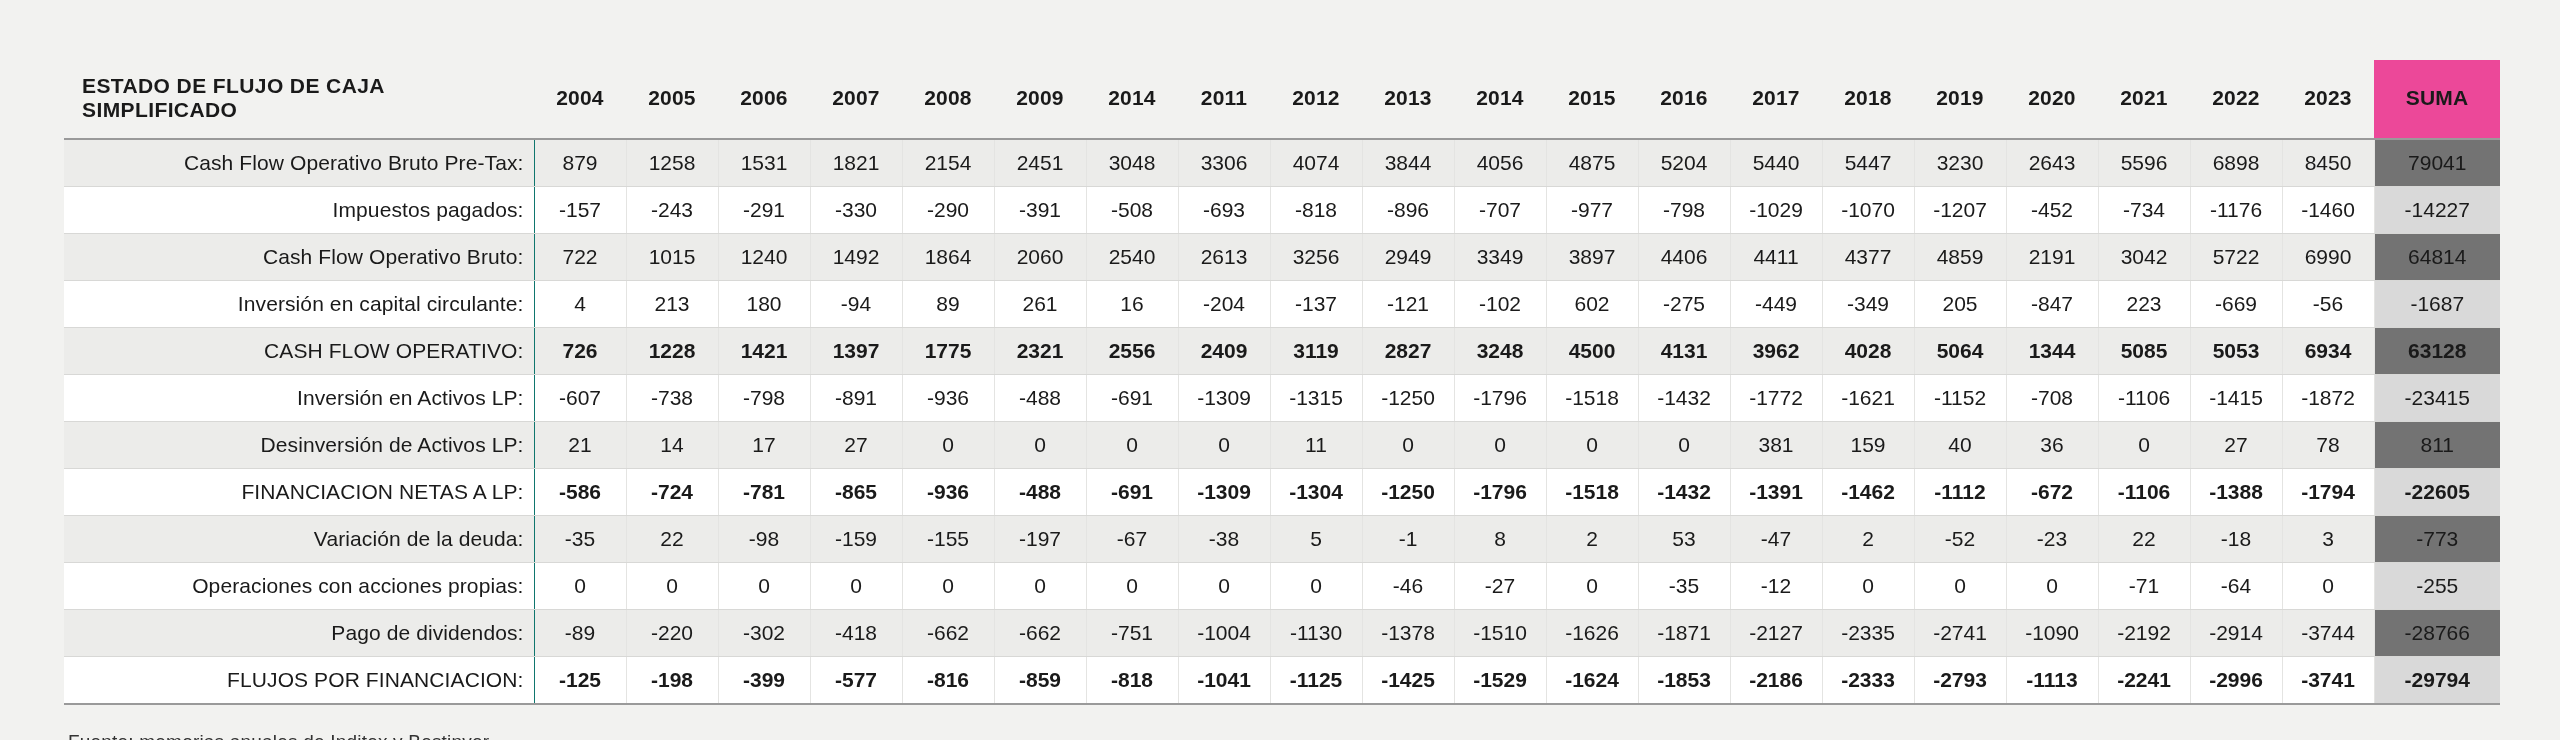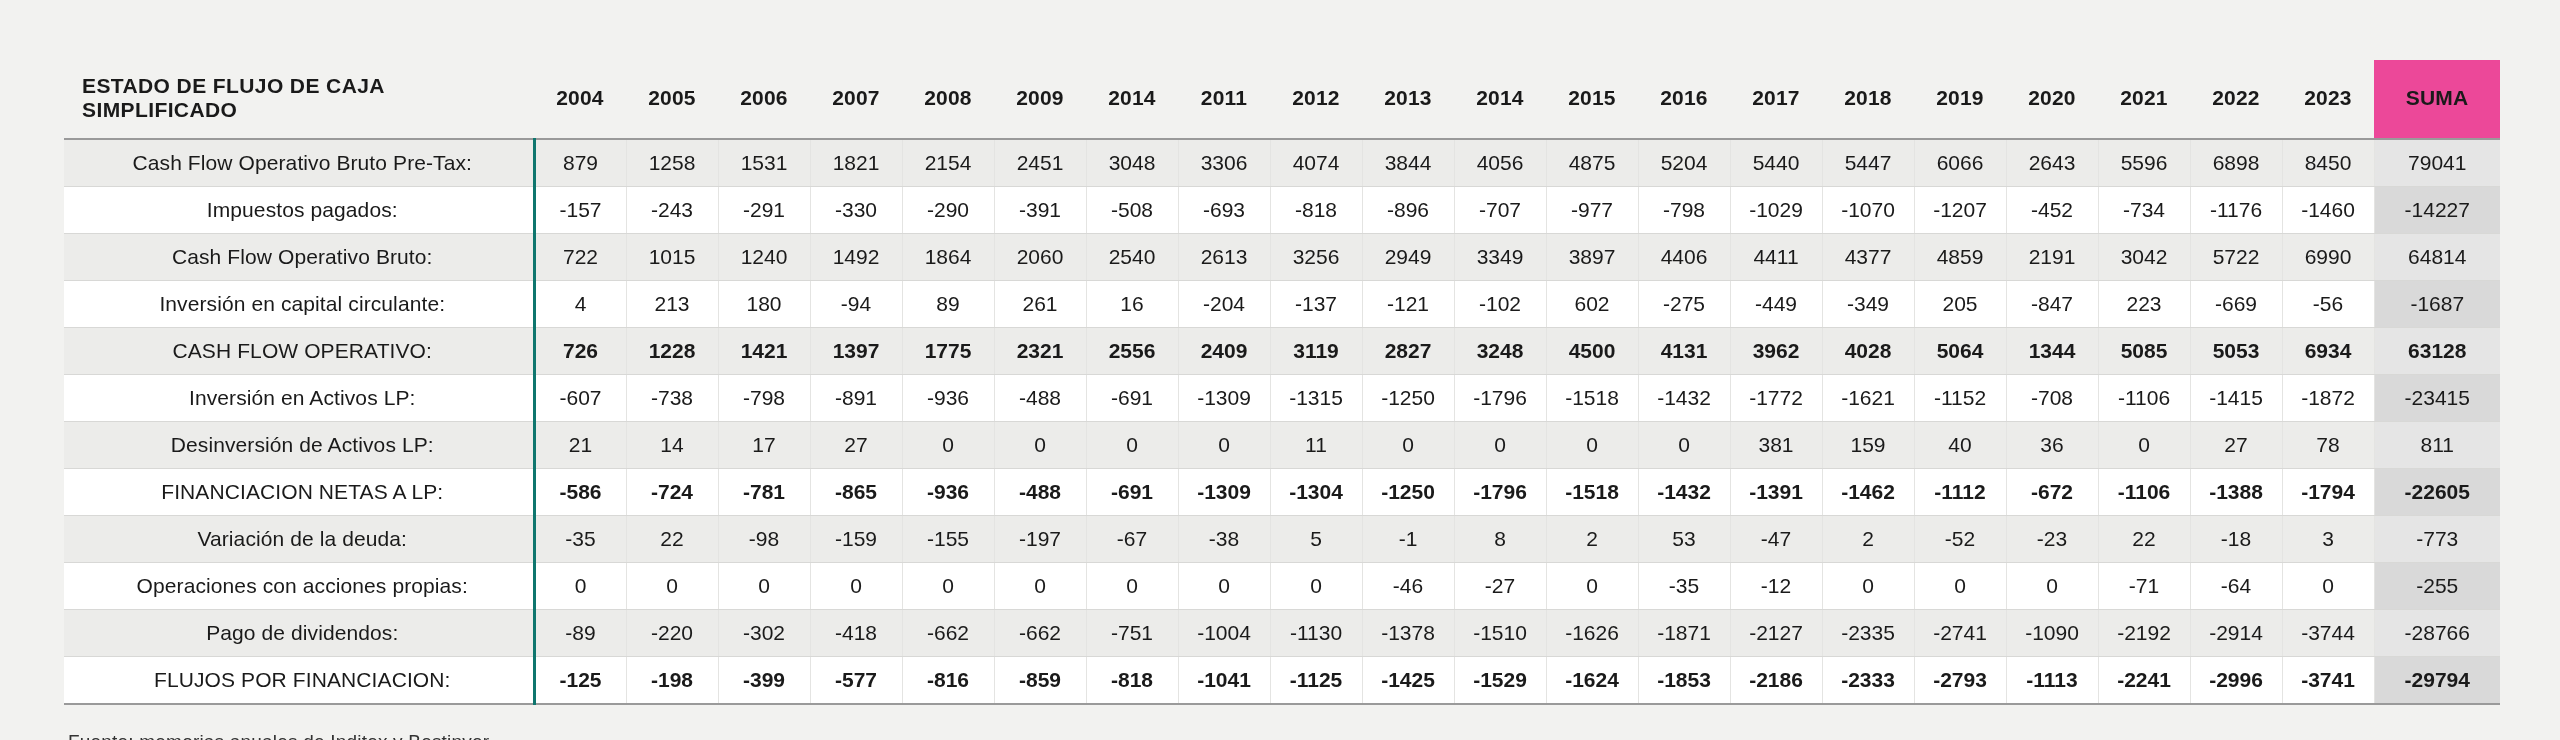--- a/index.html
+++ b/index.html
@@ -49,35 +49,35 @@
     font-size: 21px;
     padding: 11px 10px;
     text-align: center;
     border-bottom: 1px solid #d8d8d6;
     border-right: 1px solid #e4e4e2;
     color: #1a1a1a;
     background: #ffffff;
     white-space: nowrap;
   }
   table.cashflow tbody td.rowlabel {
-    text-align: center;
+    text-align: right;
     padding-left: 18px;
-    border-right: 3px solid #0f766e;
+    border-right: 1px solid #0f766e;
     letter-spacing: 0.1px;
   }
   table.cashflow tbody td.sumcell {
     background: #d9d9d9;
     border-right: none;
     font-weight: normal;
   }
   table.cashflow tbody tr.shaded td {
     background: #ececea;
   }
   table.cashflow tbody tr.shaded td.sumcell {
-    background: #e5e5e5;
+    background: #737373;
   }
   table.cashflow tbody tr.bold td {
     font-weight: bold;
   }
   table.cashflow tbody tr.bold td.rowlabel {
     font-weight: normal;
   }
   table.cashflow tbody tr:last-child td {
     border-bottom: 2px solid #9a9a9a;
     margin-top: 24px;
@@ -160,21 +160,21 @@
           <td>2451</td>
           <td>3048</td>
           <td>3306</td>
           <td>4074</td>
           <td>3844</td>
           <td>4056</td>
           <td>4875</td>
           <td>5204</td>
           <td>5440</td>
           <td>5447</td>
-          <td>6066</td>
+          <td>3230</td>
           <td>2643</td>
           <td>5596</td>
           <td>6898</td>
           <td>8450</td>
           <td class="sumcell">79041</td>
         </tr>
         <tr>
           <td class="rowlabel">Impuestos pagados:</td>
           <td>-157</td>
           <td>-243</td>

